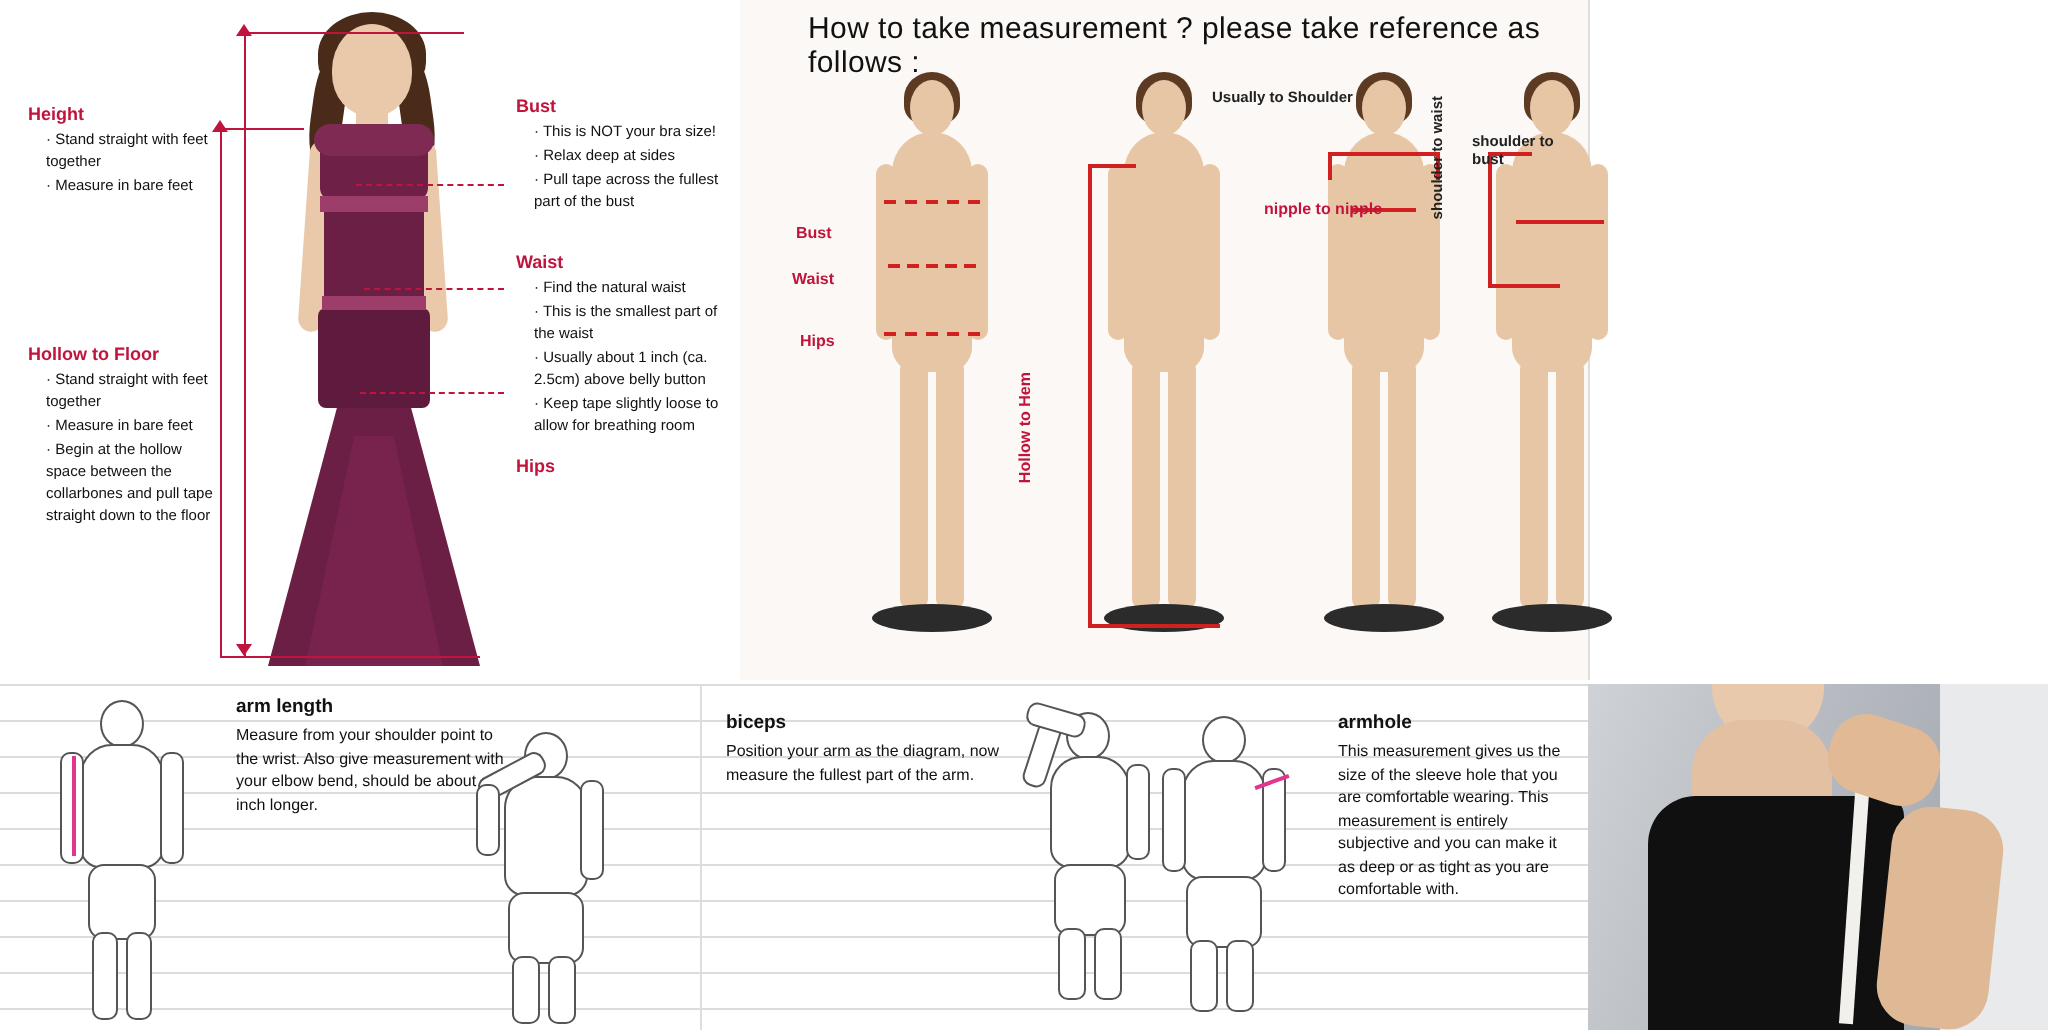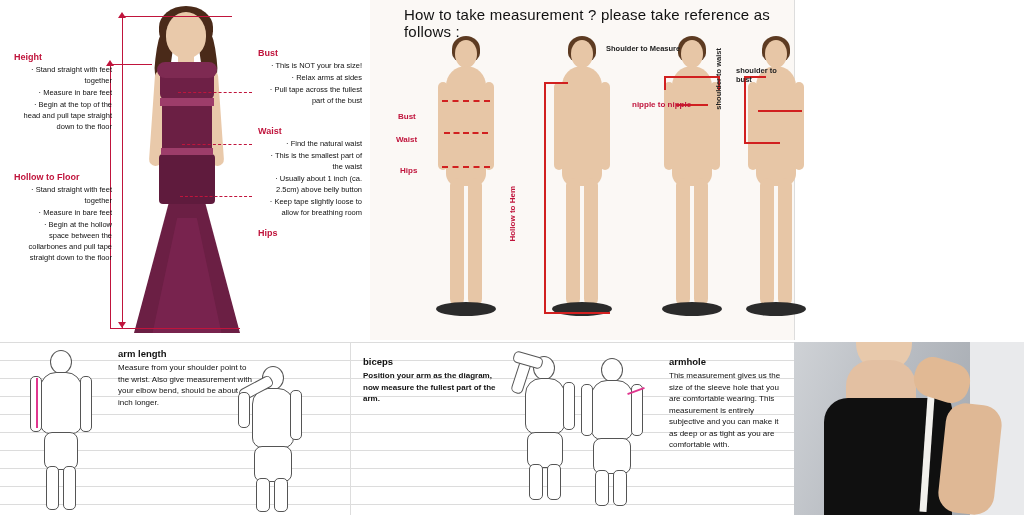--- a/index.html
+++ b/index.html
@@ -29,21 +29,21 @@
 
   .dimline{position:absolute;background:#c0143c;}
   .vline{width:1px;}
   .hline{height:1px;}
   .arrowhead{position:absolute;width:0;height:0;}
   .ah-up{border-left:4px solid transparent;border-right:4px solid transparent;border-bottom:6px solid #c0143c;}
   .ah-dn{border-left:4px solid transparent;border-right:4px solid transparent;border-top:6px solid #c0143c;}
 
   .lbl-red{color:#c0143c;font-weight:bold;font-size:9px;}
   .blk{color:#111;font-size:7.5px;line-height:11px;}
-  .blk li{margin:0 0 1px 0;text-align:right;}
+  .blk li{margin:0 0 1px 0;}
   ul.tight{margin:2px 0 0 0;padding-left:9px;list-style:none;}
   ul.tight li:before{content:"· ";}
   .txtblock{position:absolute;width:98px;}
   .txtblock-r{position:absolute;width:104px;}
 
   .dash{position:absolute;border-top:1px dashed #c0143c;height:0;}
 
   
   .panel-meas{position:absolute;left:370px;top:0;width:424px;height:340px;background:#fbf8f5;border-right:1px solid #ddd;}
   .meas-title{position:absolute;left:14px;top:6px;font-size:15px;font-weight:normal;color:#111;letter-spacing:.2px;margin-left:20px;}
@@ -137,38 +137,37 @@
 
     <div class="dash" style="left:178px;top:92px;width:74px;"></div>
     <div class="dash" style="left:182px;top:144px;width:70px;"></div>
     <div class="dash" style="left:180px;top:196px;width:72px;"></div>
 
     <div class="txtblock" style="left:14px;top:52px;">
       <div class="lbl-red">Height</div>
       <ul class="tight blk">
         <li>Stand straight with feet together</li>
         <li>Measure in bare feet</li>
-        <li>Begin at the top of the head and pull tape straight down to the floor</li>
       </ul>
     </div>
 
     <div class="txtblock" style="left:14px;top:172px;">
       <div class="lbl-red">Hollow to Floor</div>
       <ul class="tight blk">
         <li>Stand straight with feet together</li>
         <li>Measure in bare feet</li>
         <li>Begin at the hollow space between the collarbones and pull tape straight down to the floor</li>
       </ul>
     </div>
 
     <div class="txtblock-r" style="left:258px;top:48px;">
       <div class="lbl-red">Bust</div>
       <ul class="tight blk">
         <li>This is NOT your bra size!</li>
-        <li>Relax arms at sides</li>
+        <li>Relax deep at sides</li>
         <li>Pull tape across the fullest part of the bust</li>
       </ul>
     </div>
 
     <div class="txtblock-r" style="left:258px;top:126px;">
       <div class="lbl-red">Waist</div>
       <ul class="tight blk">
         <li>Find the natural waist</li>
         <li>This is the smallest part of the waist</li>
         <li>Usually about 1 inch (ca. 2.5cm) above belly button</li>
@@ -223,21 +222,21 @@
       <div class="mq-arm" style="left:16px;top:46px;width:10px;height:88px;"></div>
       <div class="mq-arm" style="left:62px;top:46px;width:10px;height:88px;"></div>
       <div class="mq-leg" style="left:28px;top:142px;width:14px;height:128px;"></div>
       <div class="mq-leg" style="left:46px;top:142px;width:14px;height:128px;"></div>
       <div class="mq-base" style="left:14px;top:266px;width:60px;height:14px;"></div>
       <div class="redsolid" style="left:16px;top:40px;width:56px;height:2px;"></div>
       <div class="redsolid" style="left:16px;top:40px;width:2px;height:14px;"></div>
       <div class="redsolid" style="left:70px;top:40px;width:2px;height:14px;"></div>
       <div class="redsolid" style="left:28px;top:68px;width:32px;height:2px;"></div>
     </div>
-    <div class="meas-lbl-dark" style="left:236px;top:44px;">Shoulder to Measure</div>
+    <div class="meas-lbl-dark" style="left:236px;top:44px;">Usually to Shoulder</div>
     <div class="meas-lbl" style="left:262px;top:100px;">nipple to nipple</div>
 
     <div class="mannequin" style="left:370px;top:36px;width:88px;height:290px;">
       <div class="mq-hair" style="left:22px;top:0;width:28px;height:26px;"></div>
       <div class="mq-head" style="left:25px;top:4px;width:22px;height:28px;"></div>
       <div class="mq-body" style="left:16px;top:30px;width:40px;height:120px;"></div>
       <div class="mq-arm" style="left:8px;top:46px;width:10px;height:88px;"></div>
       <div class="mq-arm" style="left:54px;top:46px;width:10px;height:88px;"></div>
       <div class="mq-leg" style="left:20px;top:142px;width:14px;height:128px;"></div>
       <div class="mq-leg" style="left:38px;top:142px;width:14px;height:128px;"></div>
@@ -281,21 +280,21 @@
       <div class="sk-body" style="left:12px;top:26px;width:10px;height:34px;border-radius:5px;"></div>
       <div class="sk-body" style="left:64px;top:24px;width:10px;height:48px;border-radius:5px;"></div>
     </div>
   </div>
 
   <div class="grid-panel" style="left:350px;top:342px;width:444px;height:173px;border-left:1px solid #ddd;">
     <div class="gridlines"></div>
 
     <div style="position:absolute;left:12px;top:14px;width:140px;">
       <div class="sec-title">biceps</div>
-      <div class="sec-text" style="margin-top:3px;font-weight:bold;">Position your arm as the diagram, now measure the fullest part of the arm.</div>
+      <div class="sec-text" style="margin-top:3px;">Position your arm as the diagram, now measure the fullest part of the arm.</div>
     </div>
 
     <div class="sketch" style="left:158px;top:10px;width:80px;height:150px;">
       <div class="sk-head" style="left:24px;top:4px;width:20px;height:22px;"></div>
       <div class="sk-body" style="left:16px;top:26px;width:38px;height:54px;border-radius:16px 16px 10px 10px;"></div>
       <div class="sk-body" style="left:18px;top:80px;width:34px;height:34px;border-radius:8px;"></div>
       <div class="sk-body" style="left:20px;top:112px;width:12px;height:34px;border-radius:5px;"></div>
       <div class="sk-body" style="left:38px;top:112px;width:12px;height:34px;border-radius:5px;"></div>
       <div class="sk-body" style="left:6px;top:8px;width:10px;height:32px;border-radius:5px;transform:rotate(18deg);"></div>
       <div class="sk-body" style="left:4px;top:2px;width:28px;height:10px;border-radius:5px;transform:rotate(16deg);"></div>

